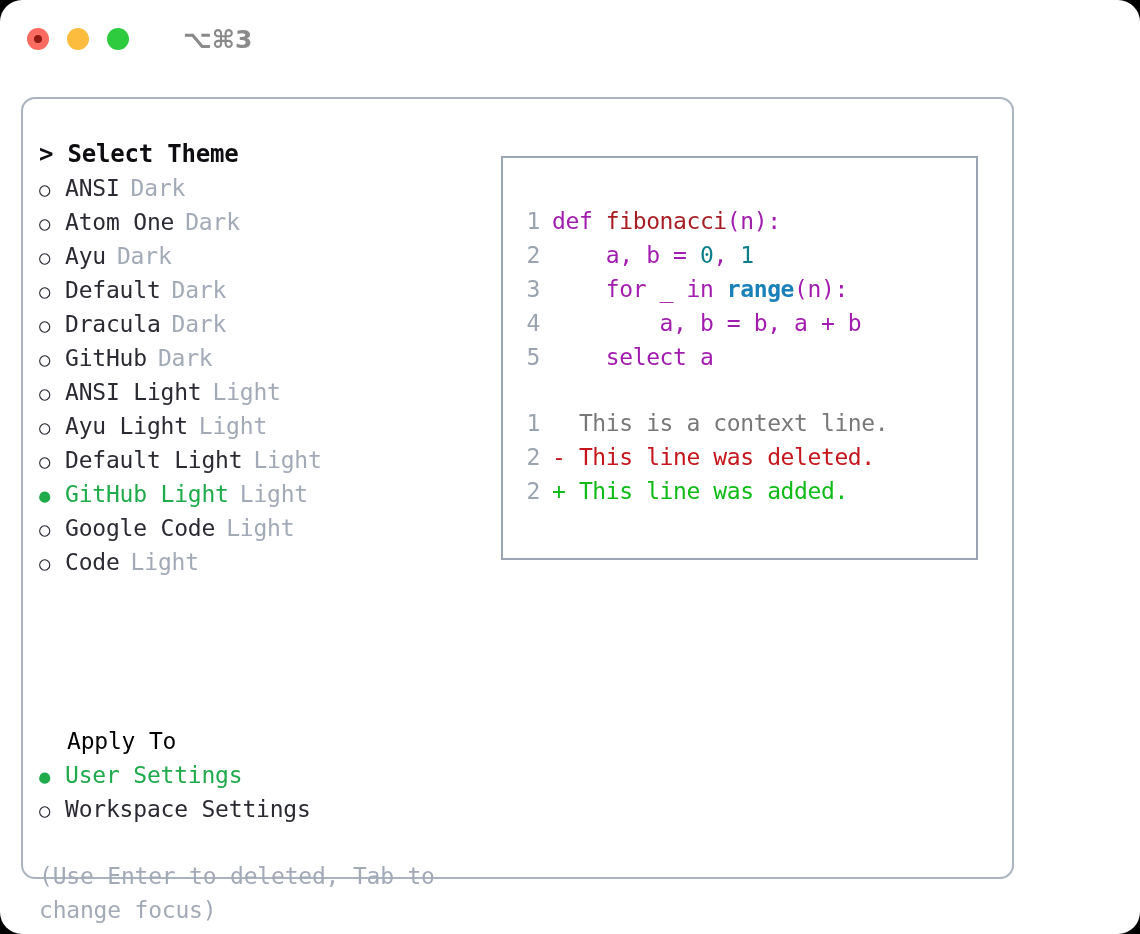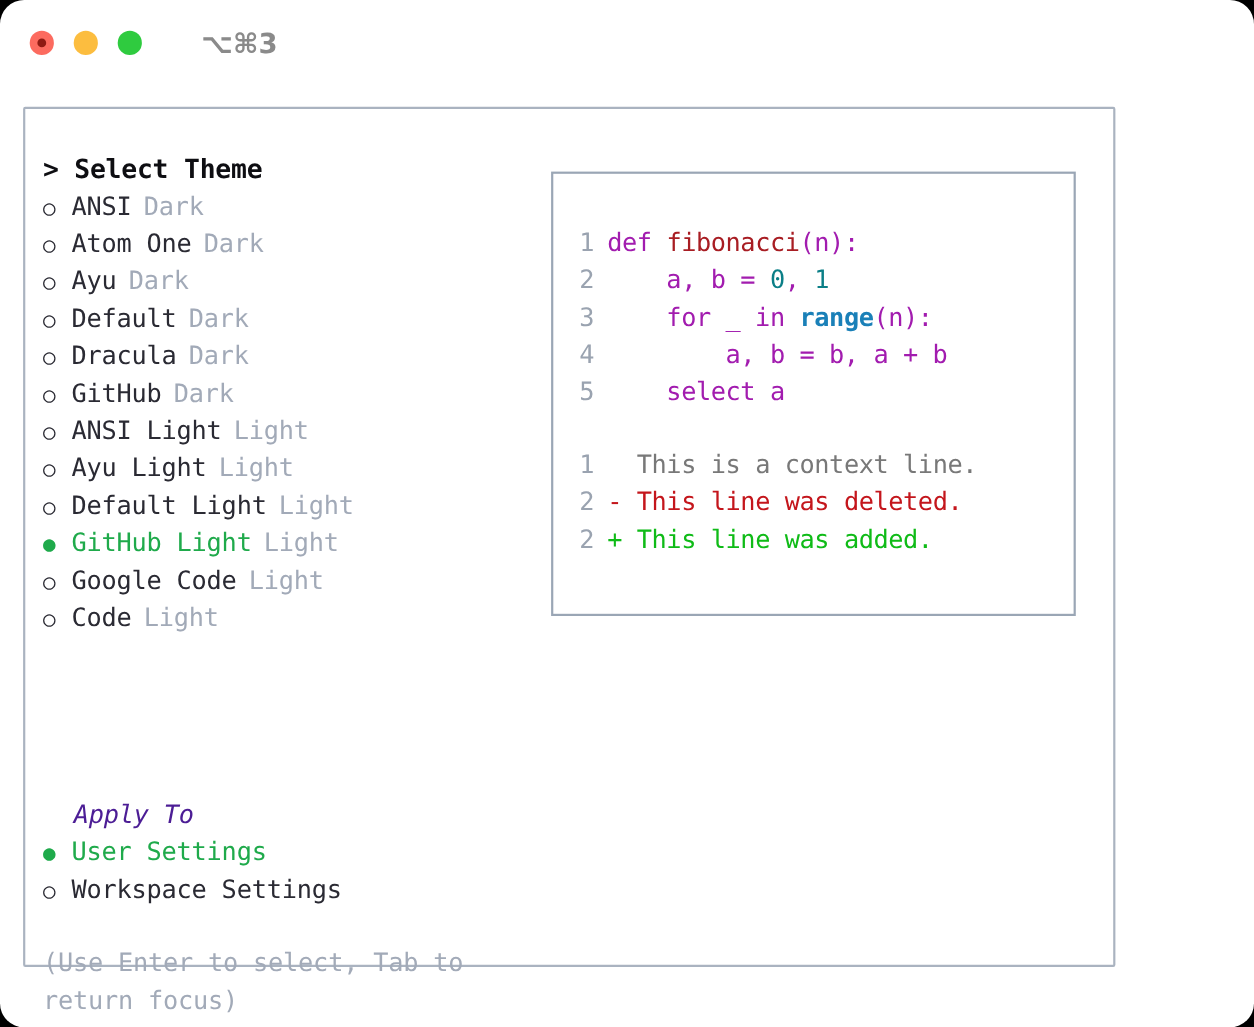--- a/index.html
+++ b/index.html
@@ -67,21 +67,21 @@
   }
 
   
   .panel {
     position: absolute;
     left: 21px;
     top: 97px;
     width: 993px;
     height: 782px;
     border: 2px solid #aab3c0;
-    border-radius: 2px;
+    border-radius: 14px;
     box-sizing: border-box;
     background: #ffffff;
   }
 
   .panel-inner {
     position: absolute;
     left: 0; top: 0;
     width: 100%;
     height: 100%;
   }
@@ -131,26 +131,25 @@
 
   
   .apply-block {
     position: absolute;
     left: 16px;
     top: 625px;
     width: 430px;
   }
   .apply-title {
     font-size: 23px;
-    color: #4c1d95;
+    color: #000000;
     line-height: 34px;
     padding-left: 28px;
     white-space: pre;
     letter-spacing: -0.2px;
-    font-style: italic;
   }
   .apply-row {
     display: flex;
     align-items: baseline;
     line-height: 34px;
     height: 34px;
     font-size: 23px;
     white-space: pre;
     letter-spacing: -0.2px;
   }
@@ -263,21 +262,21 @@
       </div>
 
       <div class="apply-block">
         <div class="apply-title">Apply To</div>
         <div id="apply-list">
             <div class="apply-row selected"><span class="bullet">●</span><span class="opt-label">User Settings</span></div>
             <div class="apply-row"><span class="bullet">○</span><span class="opt-label">Workspace Settings</span></div>
           </div>
       </div>
 
-      <div class="hint">(Use Enter to select, Tab to return focus)</div>
+      <div class="hint">(Use Enter to deleted, Tab to change focus)</div>
 
       <div class="right-col">
         <div class="preview-box">
           <div class="code-area" id="code-area">
               <div class="code-line"><span class="lineno">1</span><span class="code-text">def </span><span class="tok-fn">fibonacci</span><span class="code-text">(n):</span></div>
               <div class="code-line"><span class="lineno">2</span><span class="code-text">    a, b = </span><span class="tok-num">0</span><span class="code-text">, </span><span class="tok-num">1</span></div>
               <div class="code-line"><span class="lineno">3</span><span class="code-text">    for _ in </span><span class="tok-call">range</span><span class="code-text">(n):</span></div>
               <div class="code-line"><span class="lineno">4</span><span class="code-text">        a, b = b, a + b</span></div>
               <div class="code-line"><span class="lineno">5</span><span class="code-text">    select a</span></div>
               <div class="code-line blank"></div>

